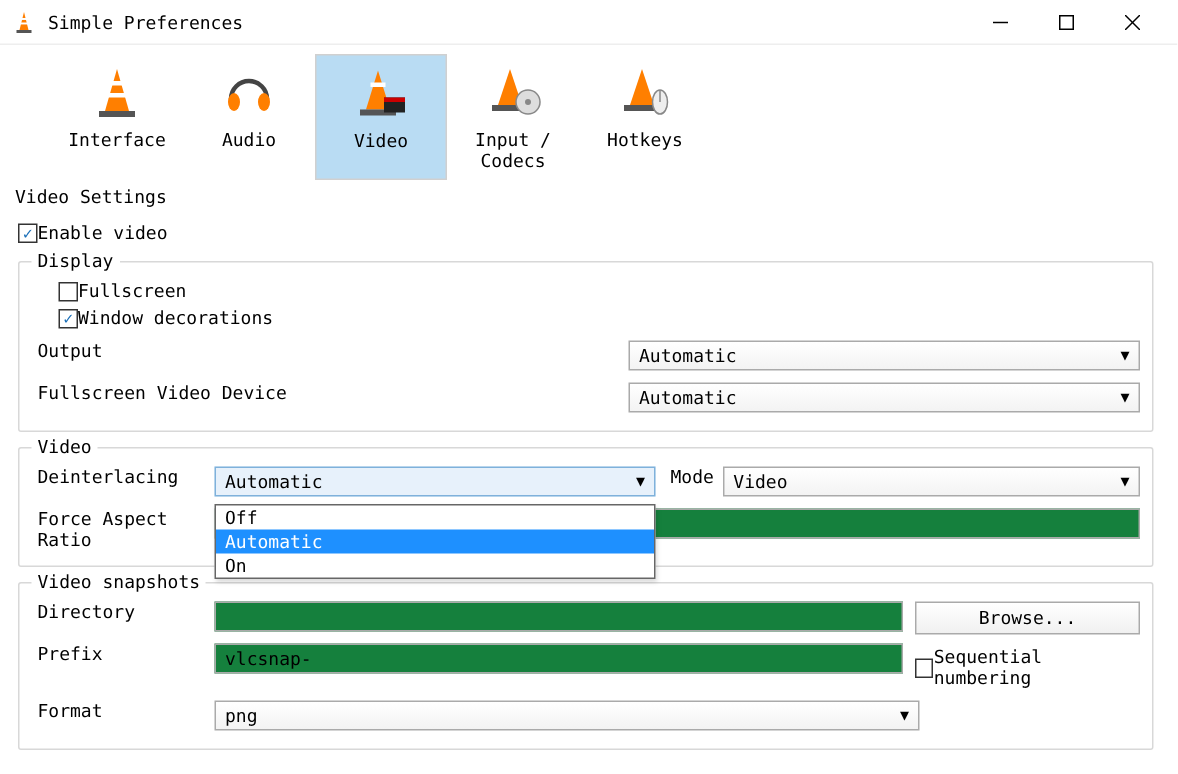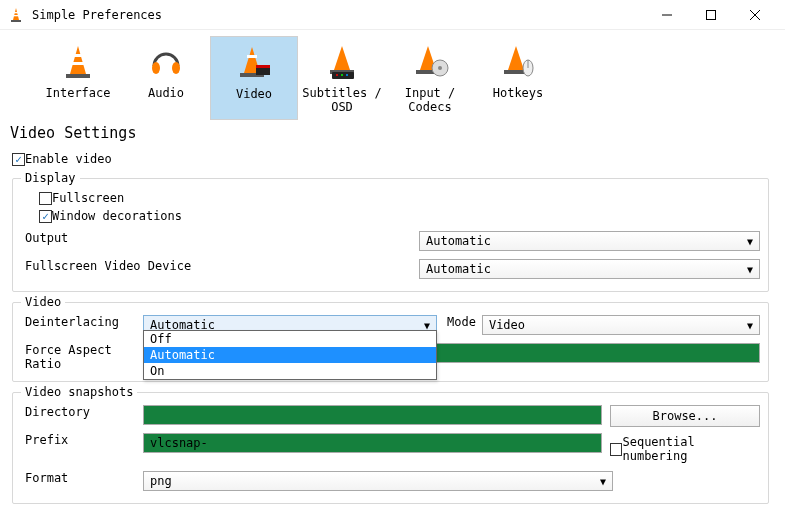--- a/index.html
+++ b/index.html
@@ -9,21 +9,21 @@
 .titlebar .title { flex: 1; font-size: 12px; }
 .titlebar .winbtn { width: 44px; height: 28px; display: flex; align-items: center; justify-content: center; font-family: Arial, sans-serif; }
 .titlebar .winbtn svg { display: block; }
 
 .tabs { display: flex; gap: 0; padding: 6px 18px 0 34px; }
 .tab { width: 88px; text-align: center; padding: 4px 2px 6px 2px; }
 .tab.selected { background: #b9dcf3; border: 1px solid #d0d0d0; }
 .tab .icon { height: 44px; display: flex; align-items: center; justify-content: center; }
 .tab .label { font-size: 12px; margin-top: 2px; }
 
-.page-title { font-size: 15px; padding: 4px 10px 8px 10px; font-family: "SimSun","NSimSun",monospace; }
+.page-title { font-size: 12px; padding: 4px 10px 8px 10px; font-family: "SimSun","NSimSun",monospace; }
 
 .content { padding: 0 16px 0 12px; }
 
 .checkbox-row { display: flex; align-items: center; gap: 0; padding: 2px 0; }
 .checkbox { width: 13px; height: 13px; border: 1px solid #333; display: inline-flex; align-items: center; justify-content: center; background: #fff; }
 .checkbox.checked::after { content: "✓"; color: #1a6fb8; font-size: 11px; line-height: 11px; font-weight: bold; }
 .indent { padding-left: 18px; }
 
 .group { border: 1px solid #d8d8d8; border-radius: 2px; margin-top: 10px; padding: 12px 8px 10px 8px; position: relative; }
 .group .legend { position: absolute; top: -8px; left: 8px; background: #fff; padding: 0 4px; font-size: 12px; }
@@ -33,21 +33,21 @@
 .label-col.narrow { width: 122px; }
 .field-col { flex: 1; }
 
 .select { border: 1px solid #aaa; background: linear-gradient(#fff,#f3f3f3); height: 20px; display: flex; align-items: center; padding: 0 6px; position: relative; cursor: default; }
 .select .sel-text { flex: 1; font-size: 12px; }
 .select .caret { font-size: 10px; }
 .select.open { background: #e7f1fb; border: 1px solid #7fb1db; }
 
 .textinput { border: 1px solid #aaa; height: 20px; padding: 0 6px; display: flex; align-items: center; background: #15803d; font-size: 12px; }
 
-.dropdown-list { position: absolute; top: 14px; left: -1px; right: -1px; border: 1px solid #666; background: #fff; z-index: 10; box-shadow: 1px 2px 3px rgba(0,0,0,0.15); }
+.dropdown-list { position: absolute; top: 24px; left: -1px; right: -1px; border: 1px solid #666; background: #fff; z-index: 10; box-shadow: 1px 2px 3px rgba(0,0,0,0.15); }
 .dropdown-list .item { padding: 1px 6px; font-size: 12px; }
 .dropdown-list .item.hl { background: #1e90ff; color: #fff; }
 
 .btn { border: 1px solid #aaa; background: linear-gradient(#fff,#f0f0f0); height: 22px; display: flex; align-items: center; justify-content: center; padding: 0 8px; }
 
 .mode-label { padding: 0 6px 0 10px; }
 
 
 .cone-svg { width: 40px; height: 40px; }
 </style>
@@ -112,33 +112,20 @@
           <rect x="13" y="12" width="10" height="3" fill="#fff"></rect>
           <rect x="22" y="22" width="14" height="10" fill="#222"></rect>
           <rect x="22" y="22" width="14" height="3" fill="#c00"></rect>
         </svg>
     </div>
     <div class="label">Video</div>
   </div>
   <div class="tab">
     <div class="icon">
       <svg class="cone-svg" viewBox="0 0 40 40">
-          <polygon points="20,4 28,28 12,28" fill="#ff7f00"></polygon>
-          <rect x="8" y="28" width="24" height="4" fill="#555"></rect>
-          <rect x="10" y="30" width="22" height="7" fill="#222" rx="1"></rect>
-          <circle cx="15" cy="33" r="1" fill="#f00"></circle>
-          <circle cx="20" cy="33" r="1" fill="#0f0"></circle>
-          <circle cx="25" cy="33" r="1" fill="#09f"></circle>
-        </svg>
-    </div>
-    <div class="label">Subtitles / OSD</div>
-  </div>
-  <div class="tab">
-    <div class="icon">
-      <svg class="cone-svg" viewBox="0 0 40 40">
           <polygon points="18,4 26,28 10,28" fill="#ff7f00"></polygon>
           <rect x="6" y="28" width="24" height="4" fill="#555"></rect>
           <circle cx="30" cy="26" r="8" fill="#ddd" stroke="#888"></circle>
           <circle cx="30" cy="26" r="2" fill="#888"></circle>
         </svg>
     </div>
     <div class="label">Input / Codecs</div>
   </div>
   <div class="tab">
     <div class="icon">

